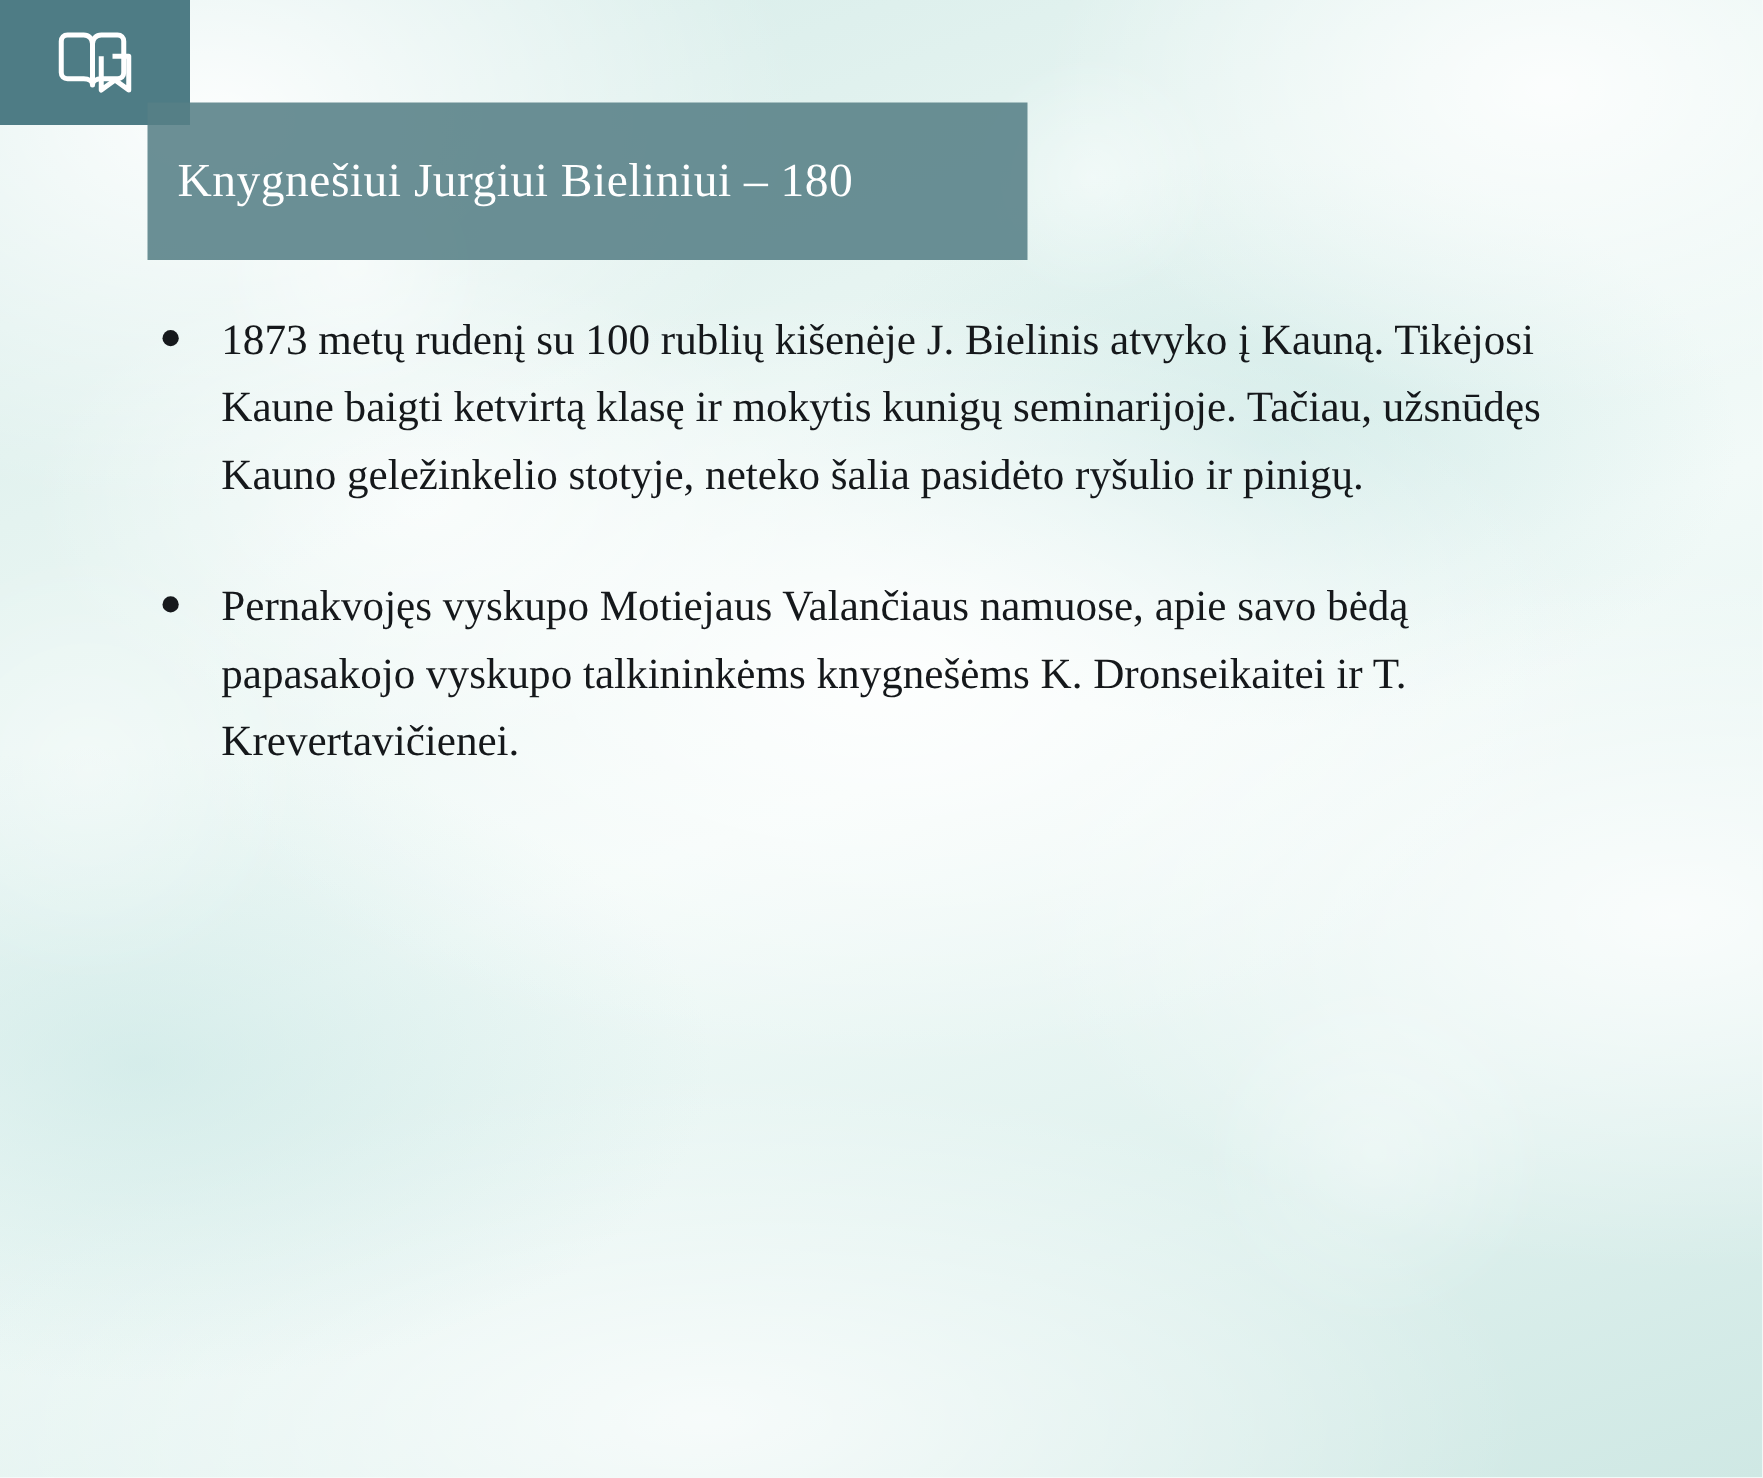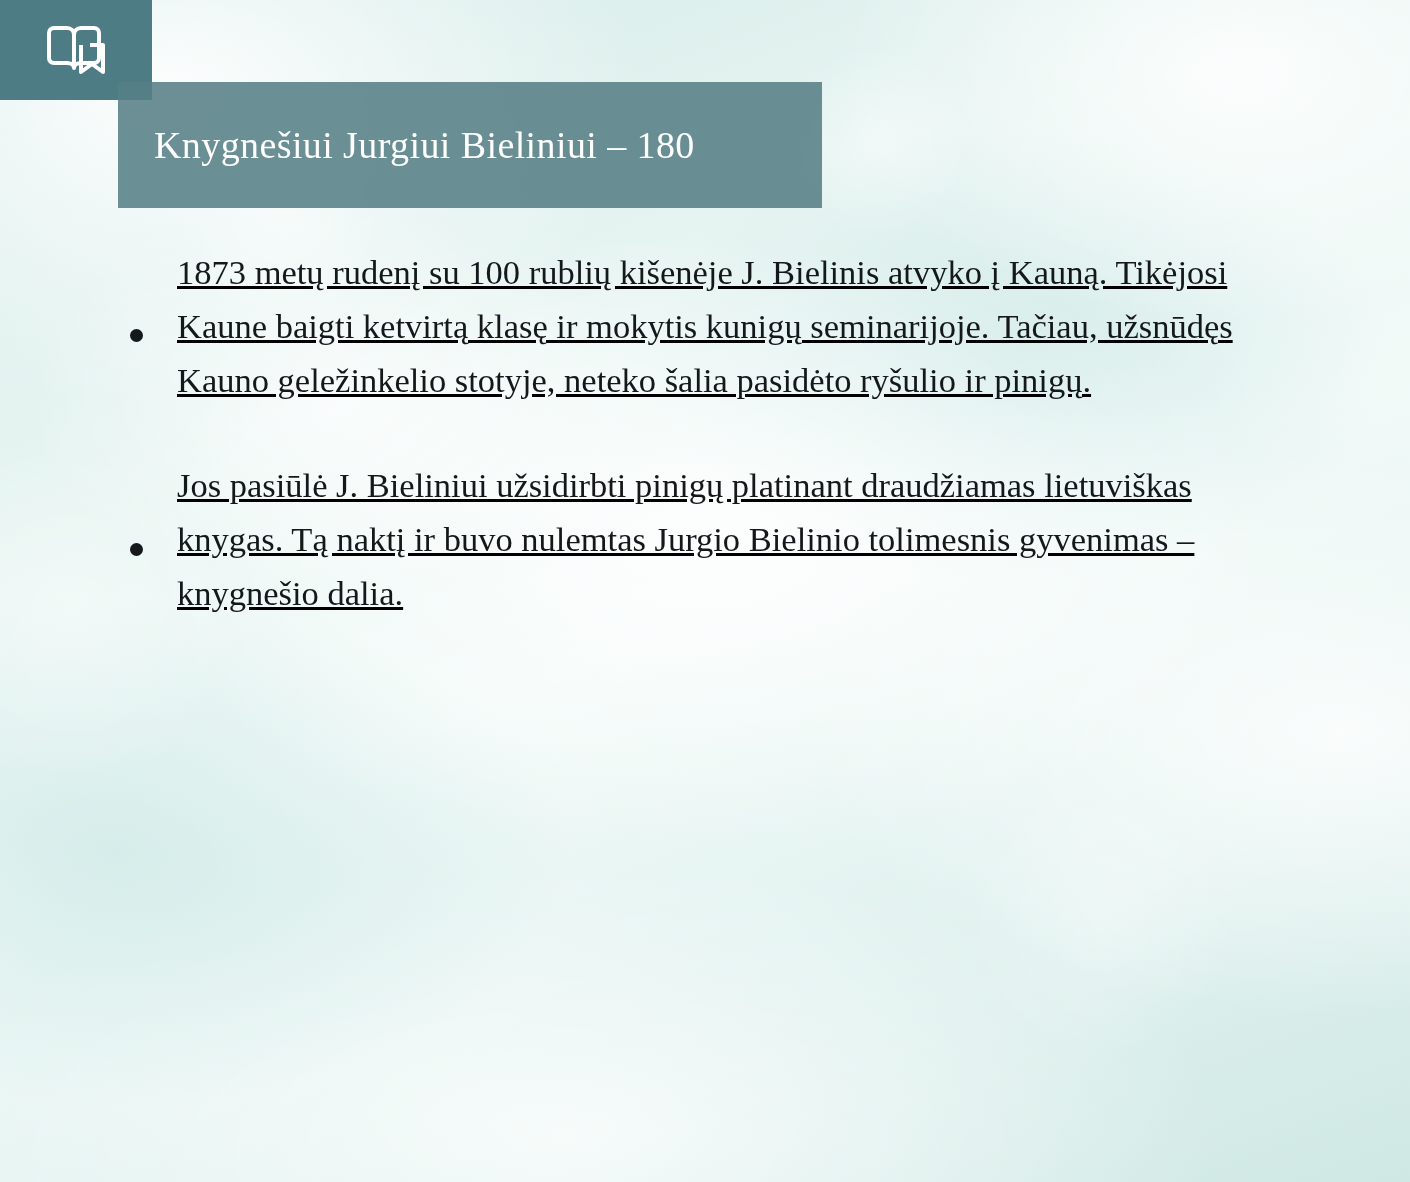--- a/index.html
+++ b/index.html
@@ -73,36 +73,35 @@
     height: 126px;
     background: rgba(86,127,134,0.88);
     display: flex;
     align-items: center;
   }
   .title-text {
     color: #ffffff;
     font-size: 38px;
     letter-spacing: 0.4px;
     font-family: "Liberation Serif", serif;
-    padding-left: 36px;
+    padding-left: 24px;
     white-space: nowrap;
   }
 
   
   .body {
     position: absolute;
     left: 118px;
     top: 246px;
     width: 1180px;
   }
   .bullet-row {
     display: flex;
-    align-items: center;
+    align-items: flex-start;
     margin-bottom: 52px;
-    text-decoration: underline;
   }
   .bullet-row:last-child { margin-bottom: 0; }
   .bullet-dot {
     flex: 0 0 auto;
     width: 13px;
     height: 13px;
     border-radius: 50%;
     background: #16191c;
     margin: 18px 34px 0 12px;
   }
@@ -137,21 +136,21 @@
     <div class="title-text">Knygnešiui Jurgiui Bieliniui – 180</div>
   </div>
 
   <div class="body">
 
     <div class="bullet-row">
       <span class="bullet-dot"></span>
       <div class="bullet-text">1873 metų rudenį su 100 rublių kišenėje J. Bielinis atvyko į Kauną. Tikėjosi Kaune baigti ketvirtą klasę ir mokytis kunigų seminarijoje. Tačiau, užsnūdęs Kauno geležinkelio stotyje, neteko šalia pasidėto ryšulio ir pinigų.</div>
     </div>
 
-
     <div class="bullet-row">
       <span class="bullet-dot"></span>
-      <div class="bullet-text">Jos pasiūlė J. Bieliniui užsidirbti pinigų platinant draudžiamas lietuviškas knygas. Tą naktį ir buvo nulemtas Jurgio Bielinio tolimesnis gyvenimas – knygnešio dalia.</div>
+      <div class="bullet-text">Pernakvojęs vyskupo Motiejaus Valančiaus namuose,  apie savo bėdą papasakojo vyskupo talkininkėms knygnešėms K. Dronseikaitei ir T. Krevertavičienei.</div>
     </div>
+
 
 
   </div>
 </div>
 
 </body></html>

